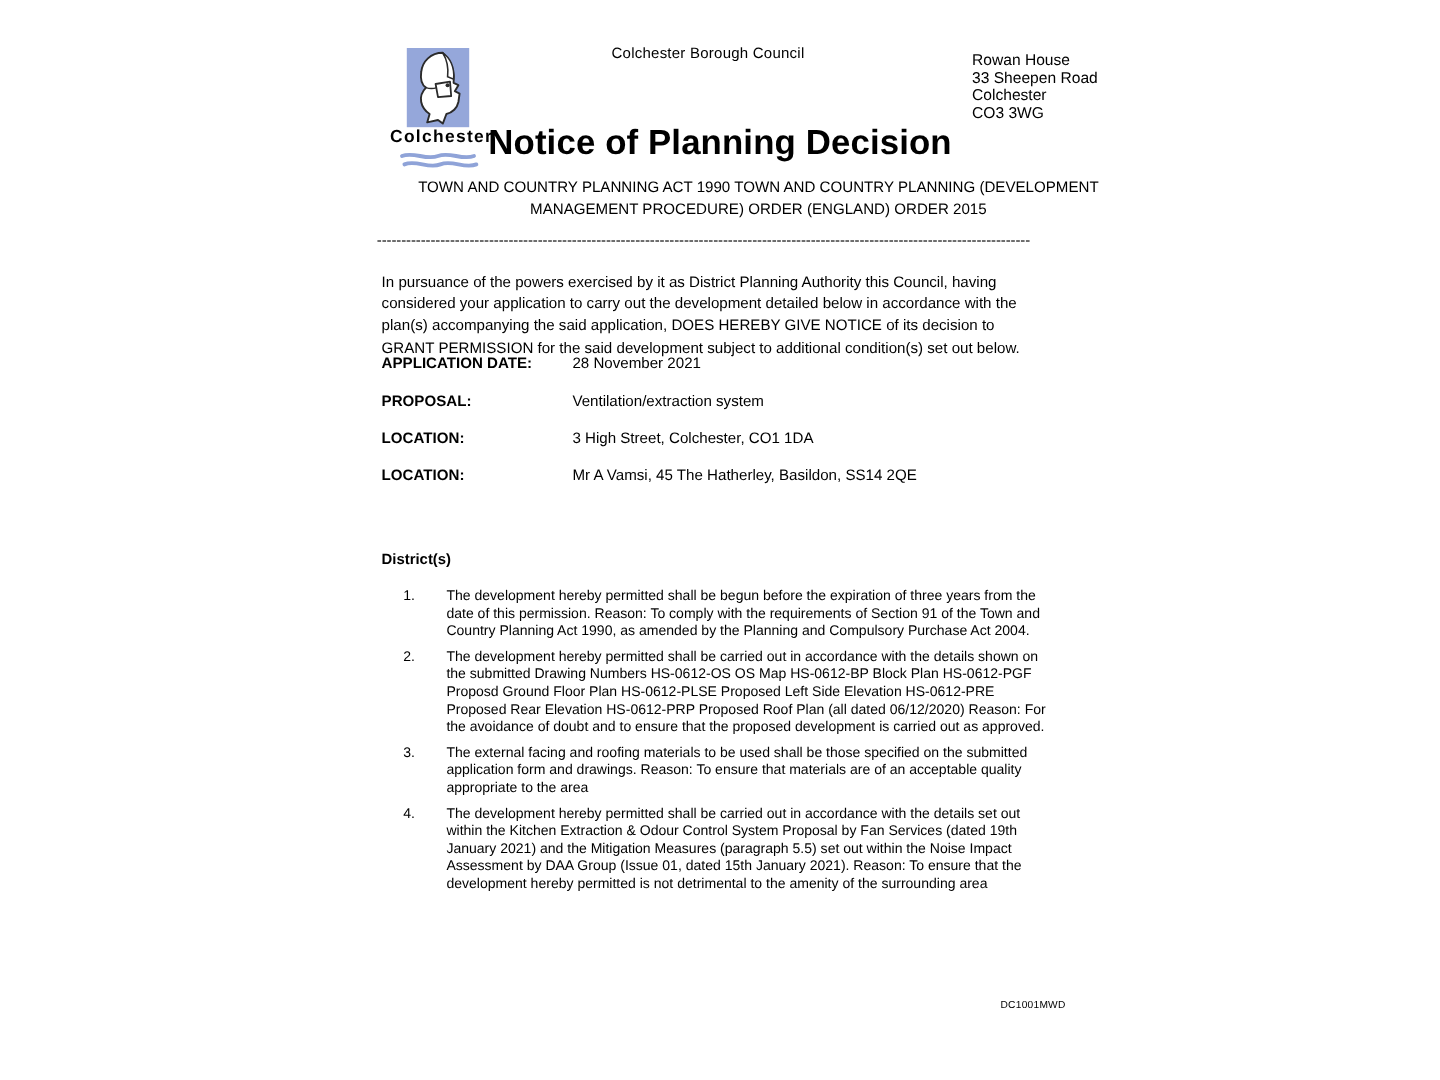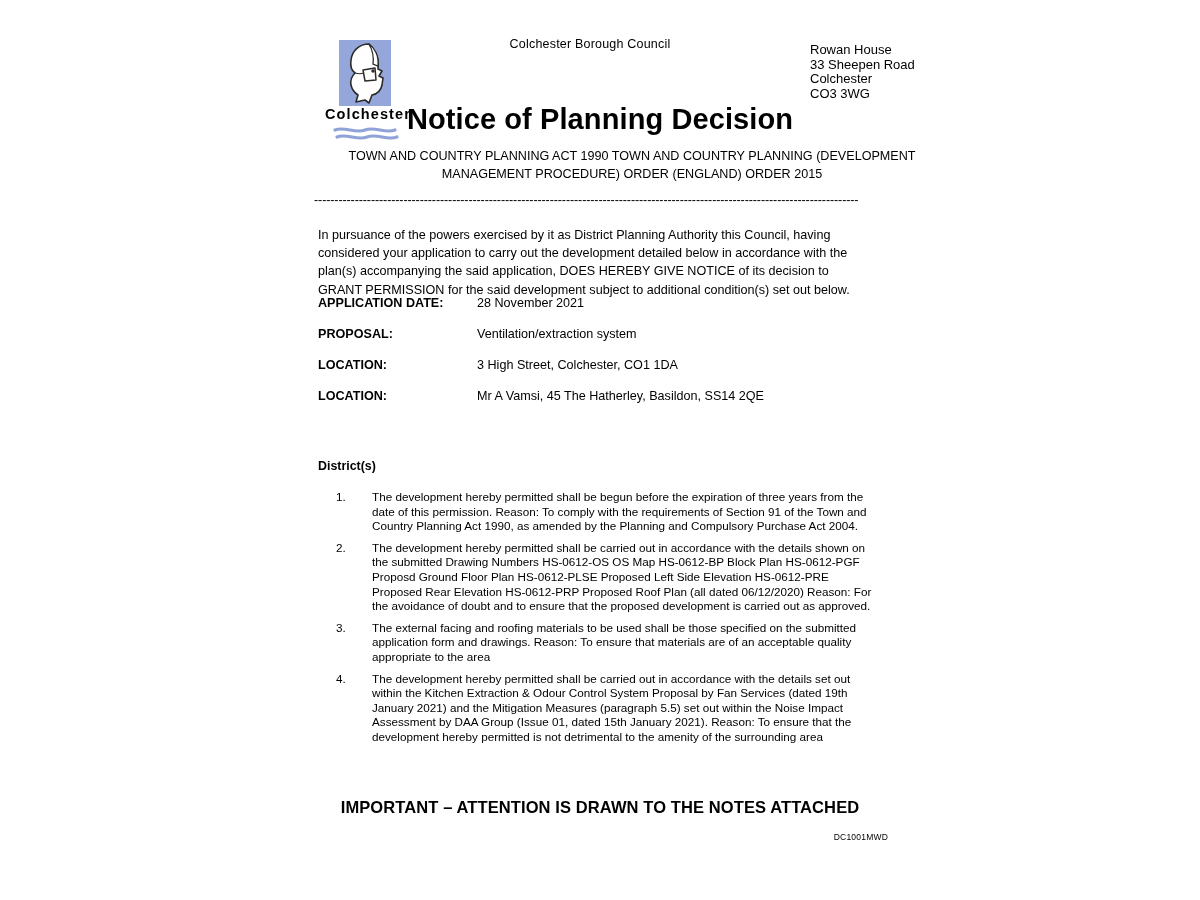--- a/index.html
+++ b/index.html
@@ -294,16 +294,15 @@
     <div class="condition">
       <span class="condition-num">3.</span>
       <span class="condition-text">The external facing and roofing materials to be used shall be those specified on the submitted application form and drawings. Reason: To ensure that materials are of an acceptable quality appropriate to the area</span>
     </div>
     <div class="condition">
       <span class="condition-num">4.</span>
       <span class="condition-text">The development hereby permitted shall be carried out in accordance with the details set out within the Kitchen Extraction &amp; Odour Control System Proposal by Fan Services (dated 19th January 2021) and the Mitigation Measures (paragraph 5.5) set out within the Noise Impact Assessment by DAA Group (Issue 01, dated 15th January 2021). Reason: To ensure that the development hereby permitted is not detrimental to the amenity of the surrounding area</span>
     </div>
   </div>
 
-  <div class="important">IMPORTANT – ATTENTION IS DRAWN TO THE NOTES ATTACHED</div>
   <div class="ref-code">DC1001MWD</div>
 
 </div>
 
 </body></html>

